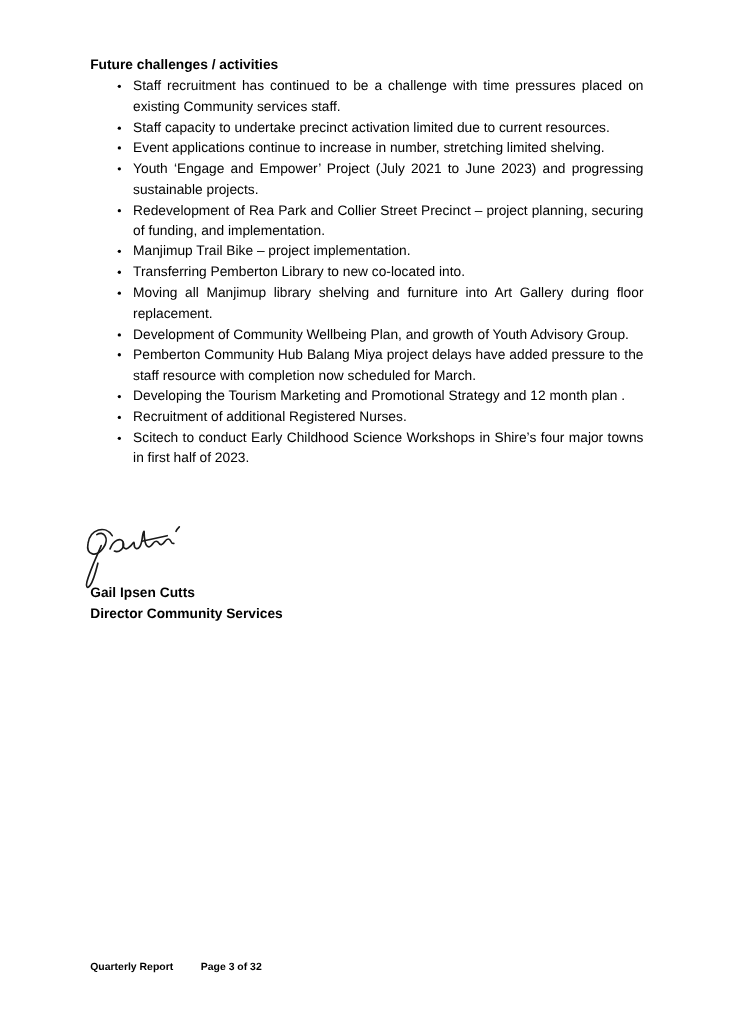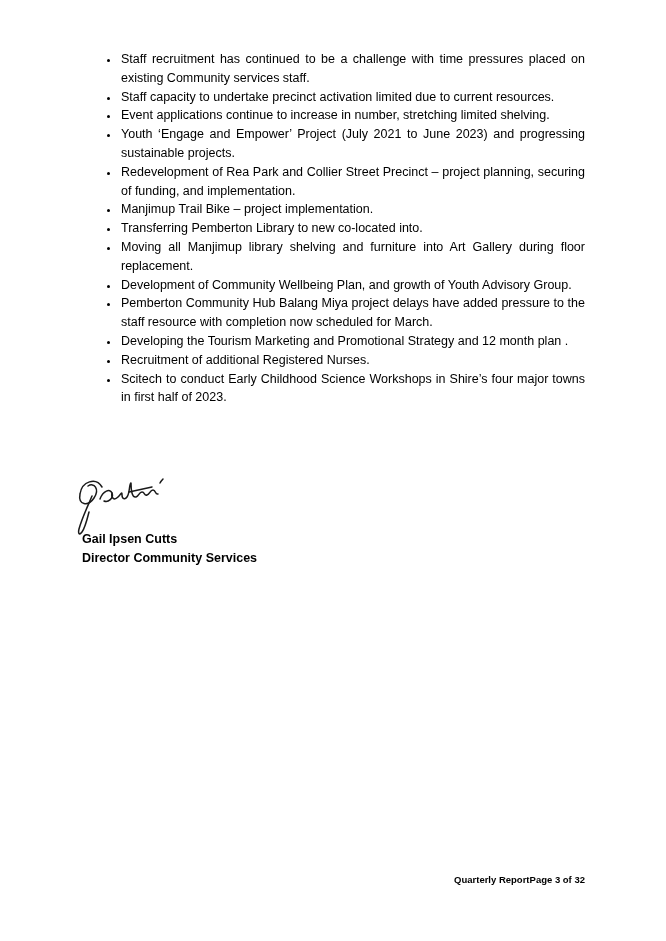--- a/index.html
+++ b/index.html
@@ -60,32 +60,34 @@
     font-weight: bold;
     line-height: 19px;
     white-space: nowrap;
   }
   .footer {
     position: absolute;
     left: 82px;
     top: 874px;
     width: 503px;
     display: flex;
-    justify-content: flex-end;
+    justify-content: flex-start;
     font-size: 9.5px;
     font-weight: bold;
     line-height: 12px;
+    gap: 25px;
   }
 </style>
 </head>
 <body>
 
 <div class="page">
 
   <div class="content">
+    <p class="heading">Future challenges / activities</p>
 
     <ul class="bullet-list">
       <li>Staff recruitment has continued to be a challenge with time pressures placed on existing Community services staff.</li>
       <li>Staff capacity to undertake precinct activation limited due to current resources.</li>
       <li>Event applications continue to increase in number, stretching limited shelving.</li>
       <li>Youth ‘Engage and Empower’ Project (July 2021 to June 2023) and progressing sustainable projects.</li>
       <li>Redevelopment of Rea Park and Collier Street Precinct – project planning, securing of funding, and implementation.</li>
       <li>Manjimup Trail Bike – project implementation.</li>
       <li>Transferring Pemberton Library to new co-located into.</li>
       <li>Moving all Manjimup library shelving and furniture into Art Gallery during floor replacement.</li>

